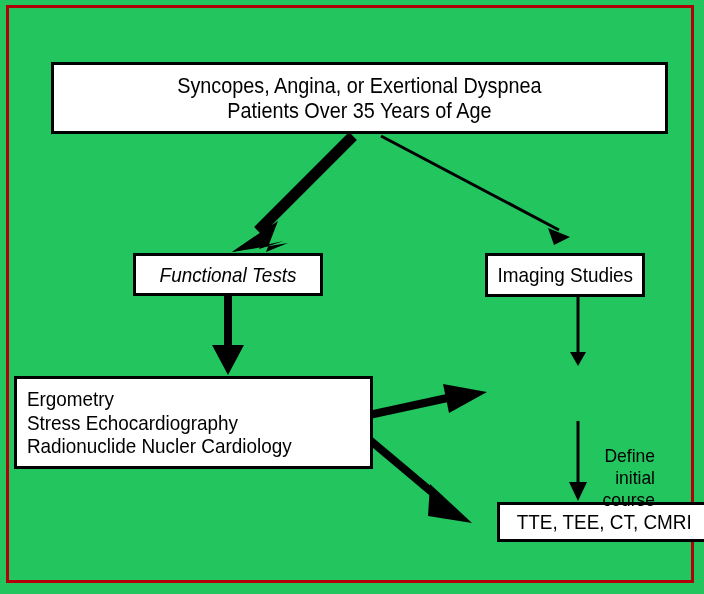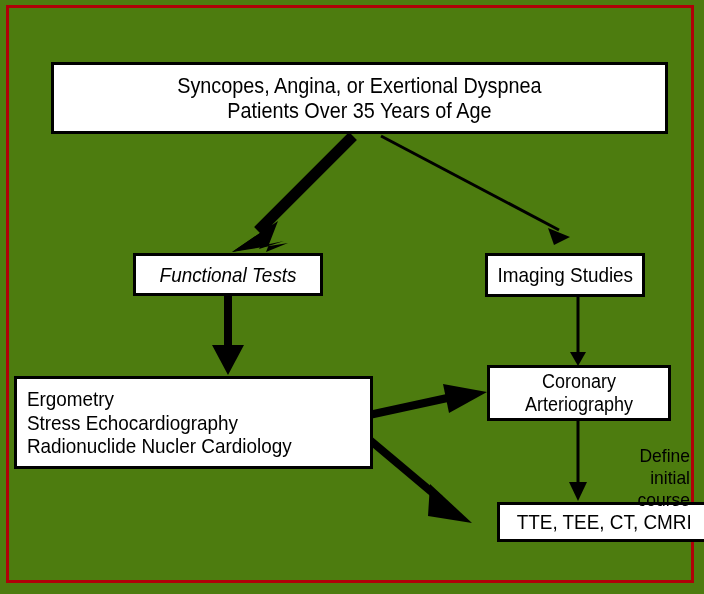--- a/index.html
+++ b/index.html
@@ -11,21 +11,21 @@
     width: 704px;
     height: 594px;
     font-family: "Liberation Sans", sans-serif;
     -webkit-font-smoothing: none;
   }
   #figure-root {
     position: relative;
     width: 704px;
     height: 594px;
     overflow: hidden;
-    background: #4d7c0f;
+    background: #22c55e;
   }
   
   #outer-frame {
     position: absolute;
     left: 6px;
     top: 5px;
     width: 688px;
     height: 578px;
     border: 3px solid #b00008;
     box-sizing: border-box;
@@ -91,21 +91,21 @@
   }
   #node-tte {
     left: 470px; top: 502px; width: 215px; height: 40px;
     font-size: 21px;
     margin-left: 27px;
   }
 
   
   #edge-label-define-course {
     position: absolute;
-    left: 612px;
+    left: 577px;
     top: 423px;
     width: 78px;
     font-size: 19px;
     line-height: 1.16;
     color: #000000;
     text-align: right;
     white-space: pre-line;
   }
   #edge-label-define-course .node-text {
     transform: scaleX(0.92);
@@ -170,24 +170,20 @@
   <div class="node" id="node-imaging-studies">
     <span class="node-text">Imaging Studies</span>
   </div>
 
   <div class="node left-align" id="node-noninvasive-tests">
     <span class="node-text">Ergometry
 Stress Echocardiography
 Radionuclide Nucler Cardiology</span>
   </div>
 
-  <div class="node" id="node-coronary-arteriography">
-    <span class="node-text">Coronary
-Arteriography</span>
-  </div>
 
   <div class="node" id="node-tte">
     <span class="node-text">TTE, TEE, CT, CMRI</span>
   </div>
 
   <div id="edge-label-define-course">
     <span class="node-text">Define
 initial
 course</span>
   </div>

